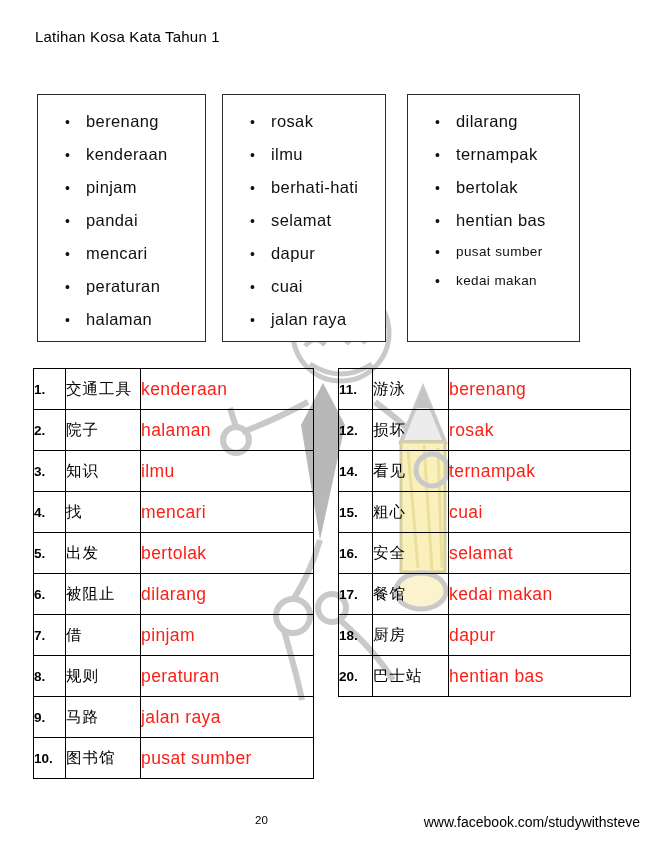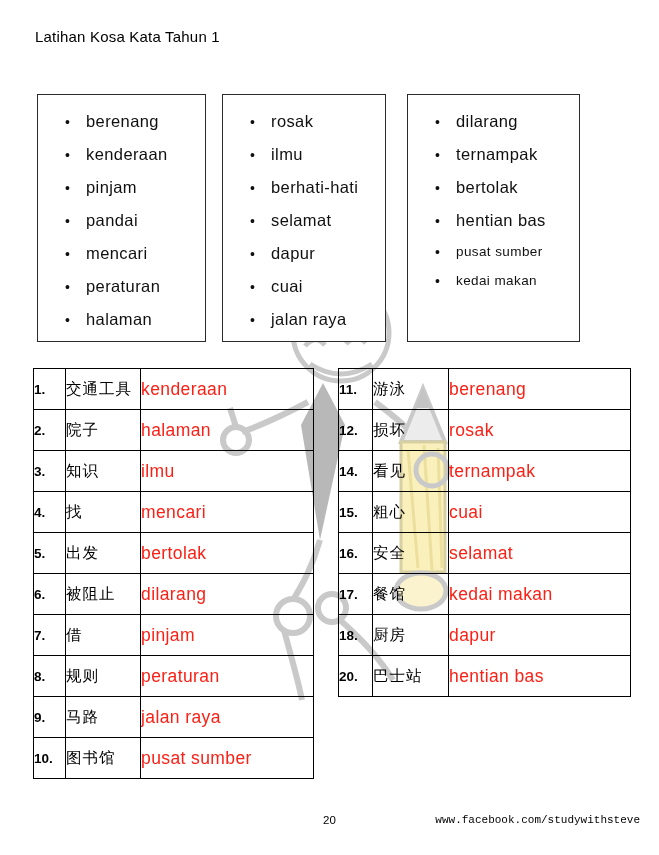--- a/index.html
+++ b/index.html
@@ -50,22 +50,22 @@
   
   .watermark-figure { position:absolute; left:180px; top:280px; z-index:1; }
   .watermark-text {
     position:absolute; left:150px; top:456px; z-index:1;
     font-family:"Liberation Serif","DejaVu Serif",serif;
     font-style:italic; font-weight:bold; font-size:16.5px; letter-spacing:1.5px;
     color:var(--watermark-gray,#c3c3c3);
   }
 
   
-  .page-number { position:absolute; left:0; top:814px; width:659px; text-align:center; font-size:11.5px; }
-  .footer-site { position:absolute; top:814px; right:19px; font-size:11px;font-family:Liberation Mono, monospace; }
+  .page-number { position:absolute; left:0; top:814px; width:523px; text-align:center; font-size:11.5px; }
+  .footer-site { position:absolute; top:814px; right:19px; font-size:14px; }
 </style>
 </head>
 <body>
 
 <div class="page">
 
   <svg class="watermark-figure" width="330" height="450" viewBox="0 0 330 450" fill="none" xmlns="http://www.w3.org/2000/svg">
     <g stroke="#c9c9c9" stroke-width="5" fill="none">
       <circle cx="161" cy="53" r="48"></circle>
       <path d="M125 66 Q135 54 145 65"></path>

